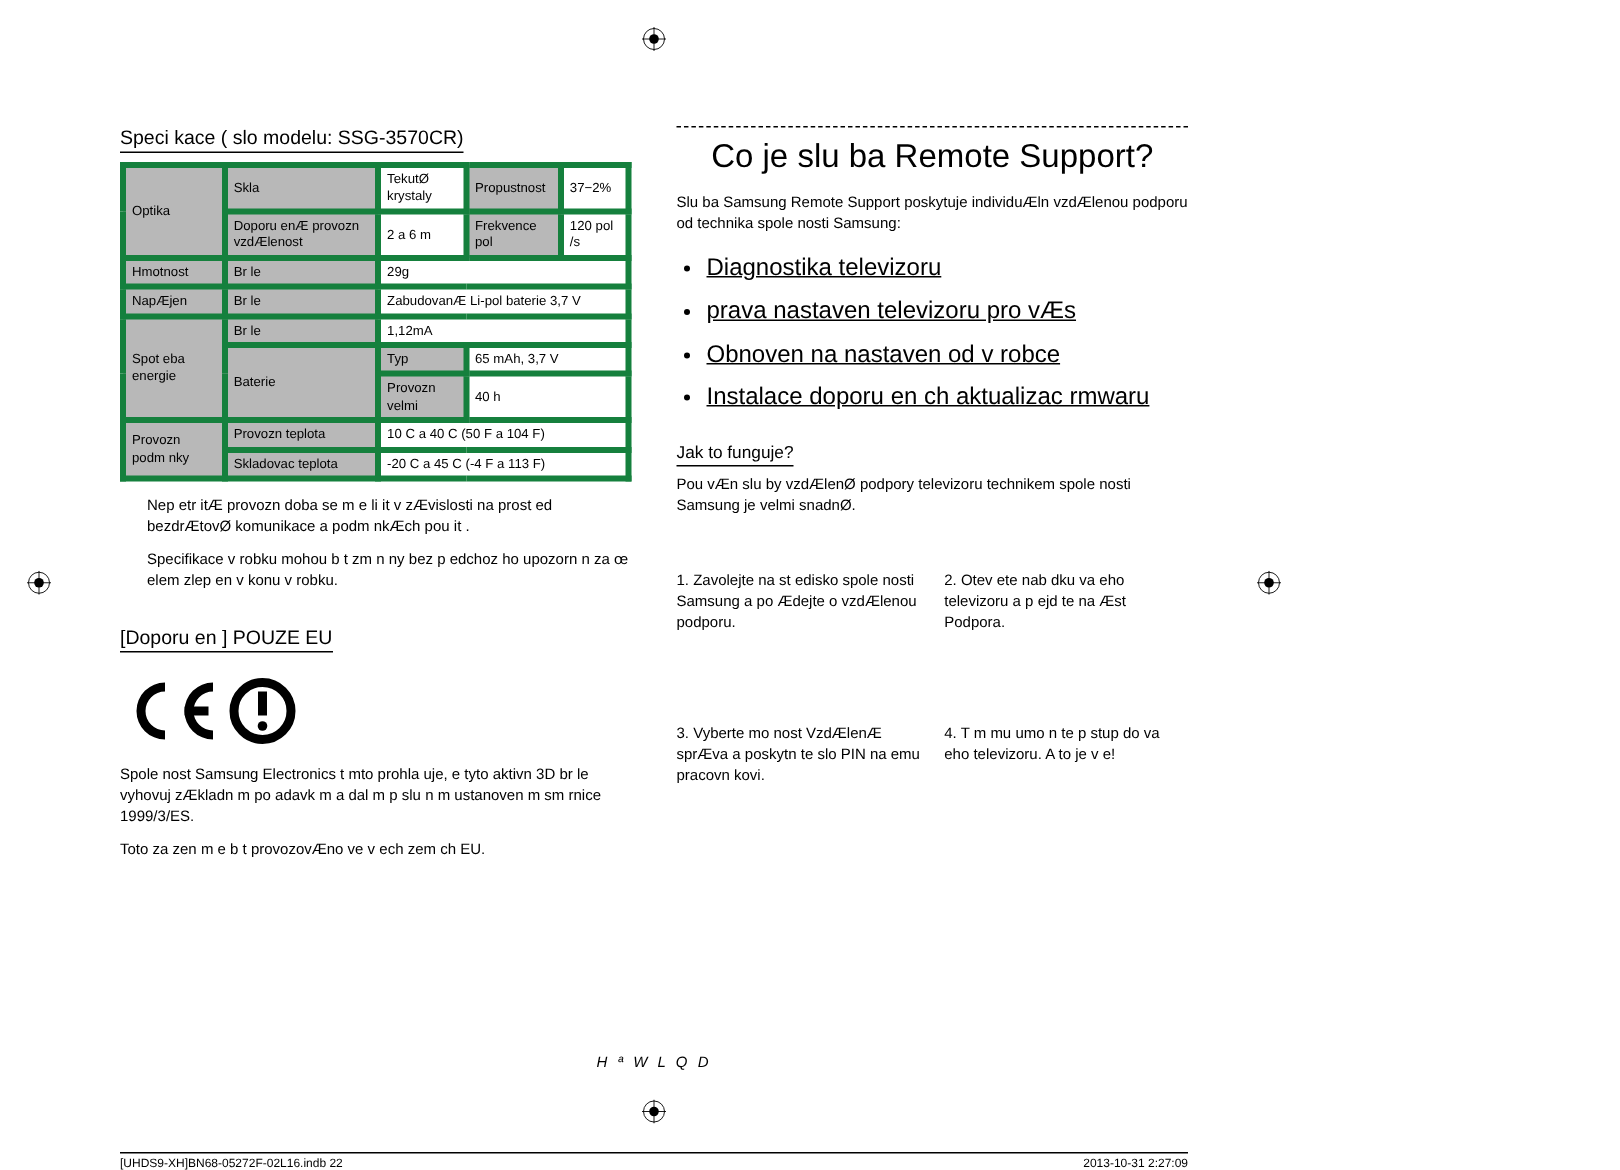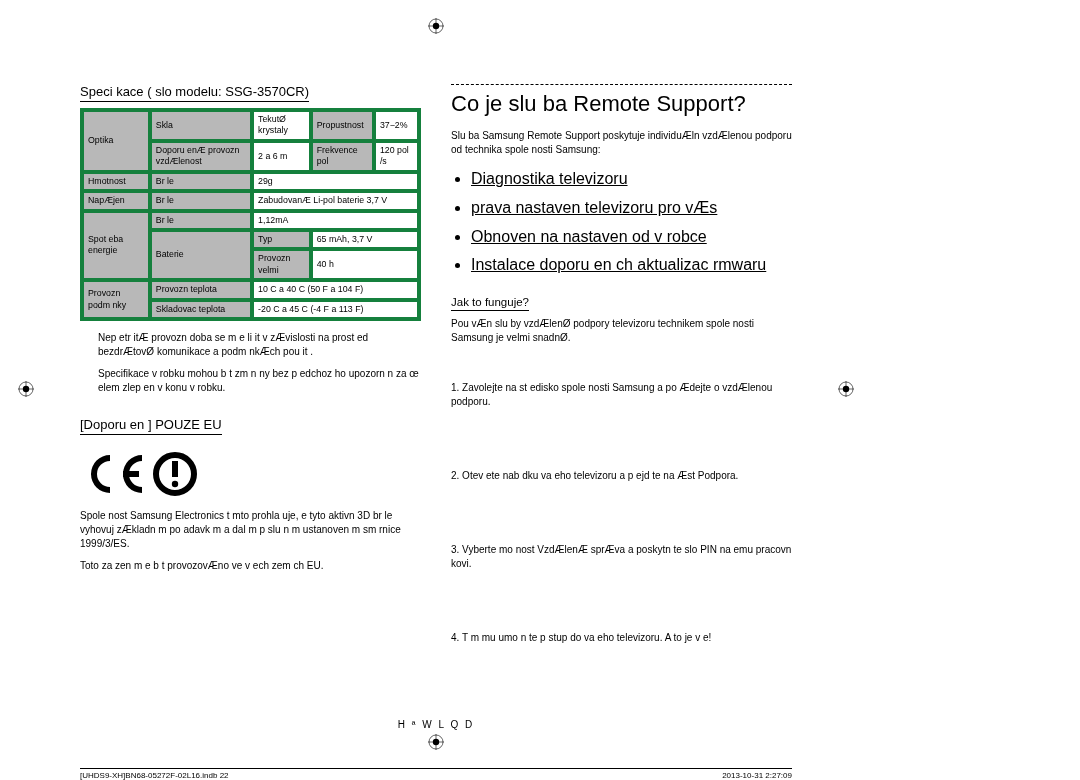--- a/index.html
+++ b/index.html
@@ -11,27 +11,27 @@
   .reg-bottom { position: absolute; bottom: 28px; left: 50%; transform: translateX(-50%); }
   .cols { display: flex; gap: 30px; }
   .col { flex: 1; }
   .sect-title { font-size: 13px; border-bottom: 1px solid #000; display: inline-block; padding-bottom: 2px; margin-bottom: 6px; }
   table.spec { border-collapse: collapse; width: 100%; margin-bottom: 10px; }
   table.spec td { border: 4px solid #15803d; padding: 2px 4px; font-size: 8.8px; line-height: 1.3; vertical-align: middle; }
   table.spec td.h { background: #b8b8b8; }
   .body-text { font-size: 10px; line-height: 1.4; margin-bottom: 8px; }
   .sect-title2 { font-size: 13px; border-bottom: 1px solid #000; display: inline-block; padding-bottom: 2px; margin-top: 14px; margin-bottom: 10px; }
   .ce-row { margin: 6px 0 10px 0; }
-  .h2 { font-size: 22px; font-weight: normal; margin-bottom: 12px; }
+  .h2 { font-size: 22px; font-weight: normal; margin-bottom: 12px; text-align: center; }
   .dashed-top { border-top: 1px dashed #000; padding-top: 6px; }
   ul.bullets { list-style: disc; padding-left: 20px; margin: 6px 0 10px 0; }
   ul.bullets li { font-size: 16px; line-height: 1.8; text-decoration: underline; }
   .sub-title { font-size: 11.5px; border-bottom: 1px solid #000; display: inline-block; padding-bottom: 2px; margin: 6px 0 6px 0; }
-  .steps { display: grid; grid-template-columns: 1fr; column-gap: 16px; row-gap: 60px; margin-top: 36px; font-size: 10px; line-height: 1.4; }
-  .footer-center { position: absolute; bottom: 50px; left: 50%; transform: translateX(-50%); font-size: 10px; letter-spacing: 2px; }
+  .steps { display: grid; grid-template-columns: 1fr 1fr; column-gap: 16px; row-gap: 60px; margin-top: 36px; font-size: 10px; line-height: 1.4; }
+  .footer-center { position: absolute; bottom: 66px; left: 50%; transform: translateX(-50%); font-size: 10px; letter-spacing: 2px; font-style: italic; }
   .footer-line { position: absolute; bottom: 0; left: 80px; right: 80px; border-top: 0.5px solid #000; font-size: 8px; padding-top: 2px; display: flex; justify-content: space-between; }
   svg.regmark { width: 16px; height: 16px; }
 </style>
 </head>
 <body>
 
 <div class="page">
 
   <span class="reg-top"><svg class="regmark" viewBox="0 0 16 16">
         <circle cx="8" cy="8" r="7" fill="none" stroke="#000" stroke-width="0.6"></circle>

